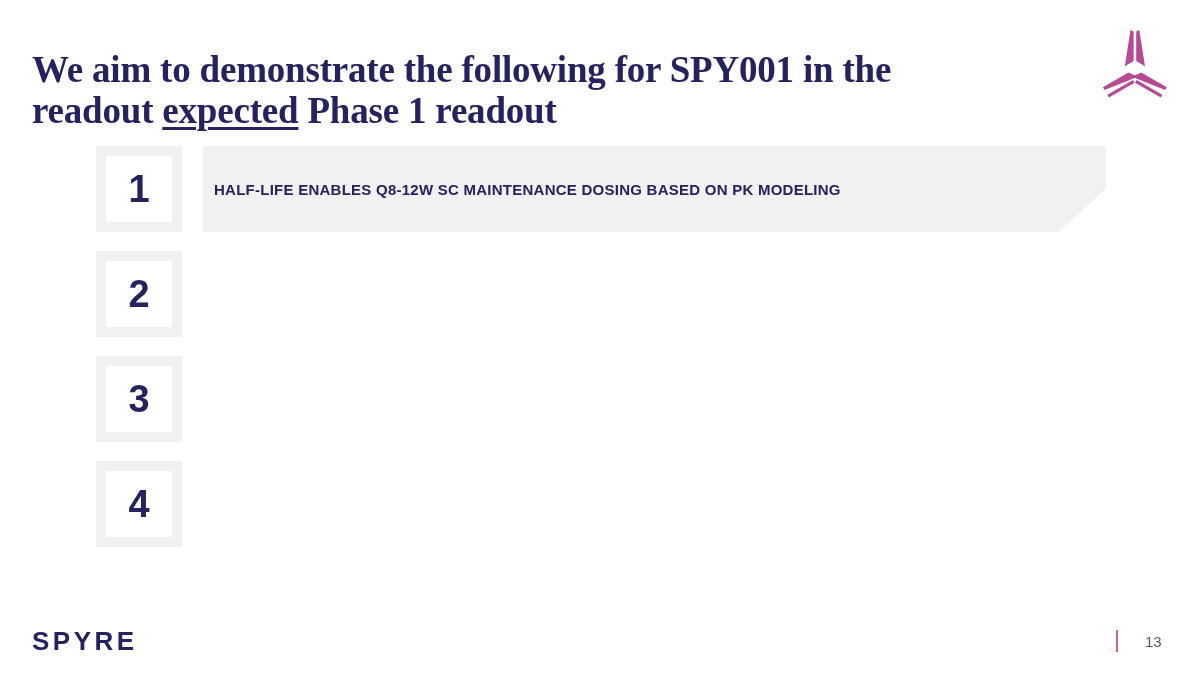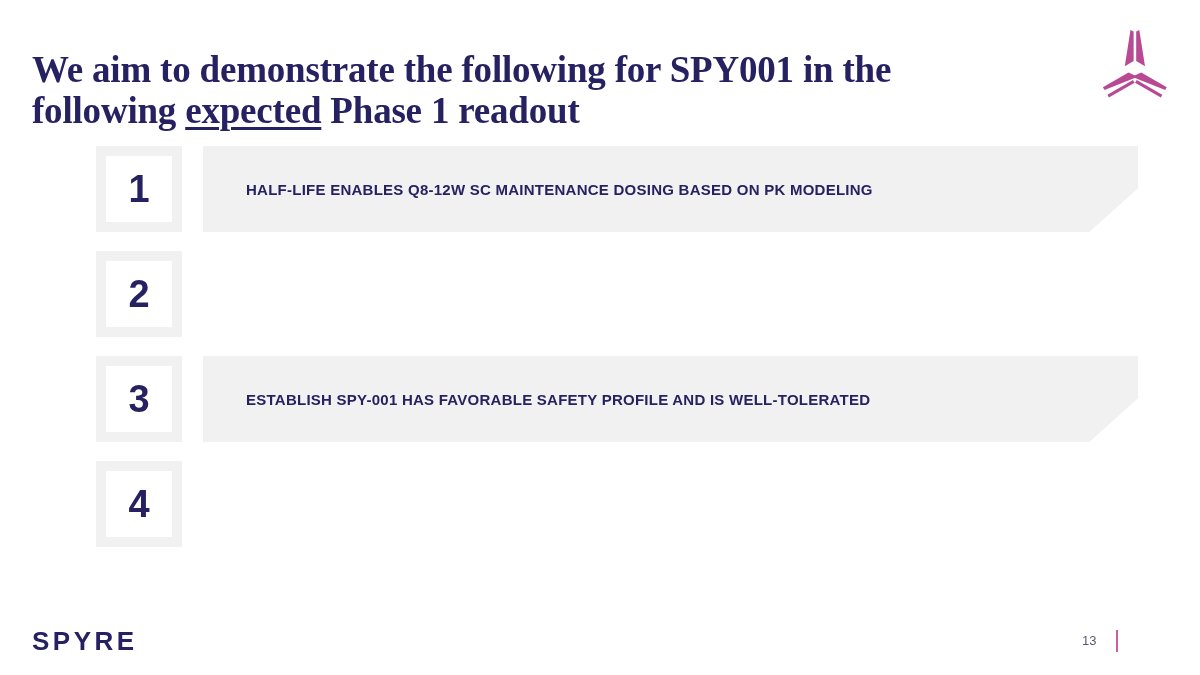--- a/index.html
+++ b/index.html
@@ -100,21 +100,20 @@
     position: absolute;
     left: 107px;
     top: 0;
     width: 903px;
     height: 86px;
     background: #f1f1f1;
     -webkit-clip-path: polygon(0 0, 100% 0, 100% 49%, 94.8% 100%, 0 100%);
     clip-path: polygon(0 0, 100% 0, 100% 49%, 94.8% 100%, 0 100%);
     display: flex;
     align-items: center;
-    padding-left: 32px;
   }
   .banner-text {
     color: #262262;
     font-size: 15px;
     font-weight: bold;
     letter-spacing: 0.25px;
     padding-left: 11px;
     white-space: nowrap;
   }
 
@@ -132,33 +131,33 @@
   .page-sep {
     position: absolute;
     left: 1116px;
     top: 630px;
     width: 2px;
     height: 22px;
     background: #c95fa4;
   }
   .page-num {
     position: absolute;
-    left: 1082px;
+    left: 1145px;
     top: 634px;
     color: #5a5a6e;
-    font-size: 13px;
+    font-size: 15px;
     line-height: 1;
   }
 </style>
 </head>
 <body>
 
 <div class="slide">
 
-  <h1 class="title"><span>We aim to demonstrate the following for SPY001 in the</span><br><span>following </span><span class="u">expected</span><span> Phase 1 readout</span></h1>
+  <h1 class="title"><span>We aim to demonstrate the following for SPY001 in the</span><br><span>readout </span><span class="u">expected</span><span> Phase 1 readout</span></h1>
 
   <div class="brandmark">
     <svg viewBox="0 0 82 78" xmlns="http://www.w3.org/2000/svg" aria-hidden="true">
       <g fill="#b84a94">
 
         <path d="M36.5 6 L39.6 7.5 L39.6 37.0 L30.8 42.2 Z"></path>
 
         <path d="M45.3 6 L42.2 7.5 L42.2 37.0 L51.0 42.2 Z"></path>
 
         <path d="M10.5 66.0 L8.9 63.2 L34.5 48.5 L43.8 52.8 Z"></path>
@@ -192,23 +191,20 @@
         </div>
       </div>
     </div>
 
     <div class="row row-3">
       <div class="num-box">
         <div class="num-inner">
           <span class="num">3</span>
         </div>
       </div>
-      <div class="banner">
-        <span class="banner-text">ESTABLISH SPY-001 HAS FAVORABLE SAFETY PROFILE AND IS WELL-TOLERATED</span>
-      </div>
     </div>
 
     <div class="row row-4">
       <div class="num-box">
         <div class="num-inner">
           <span class="num">4</span>
         </div>
       </div>
     </div>
 

